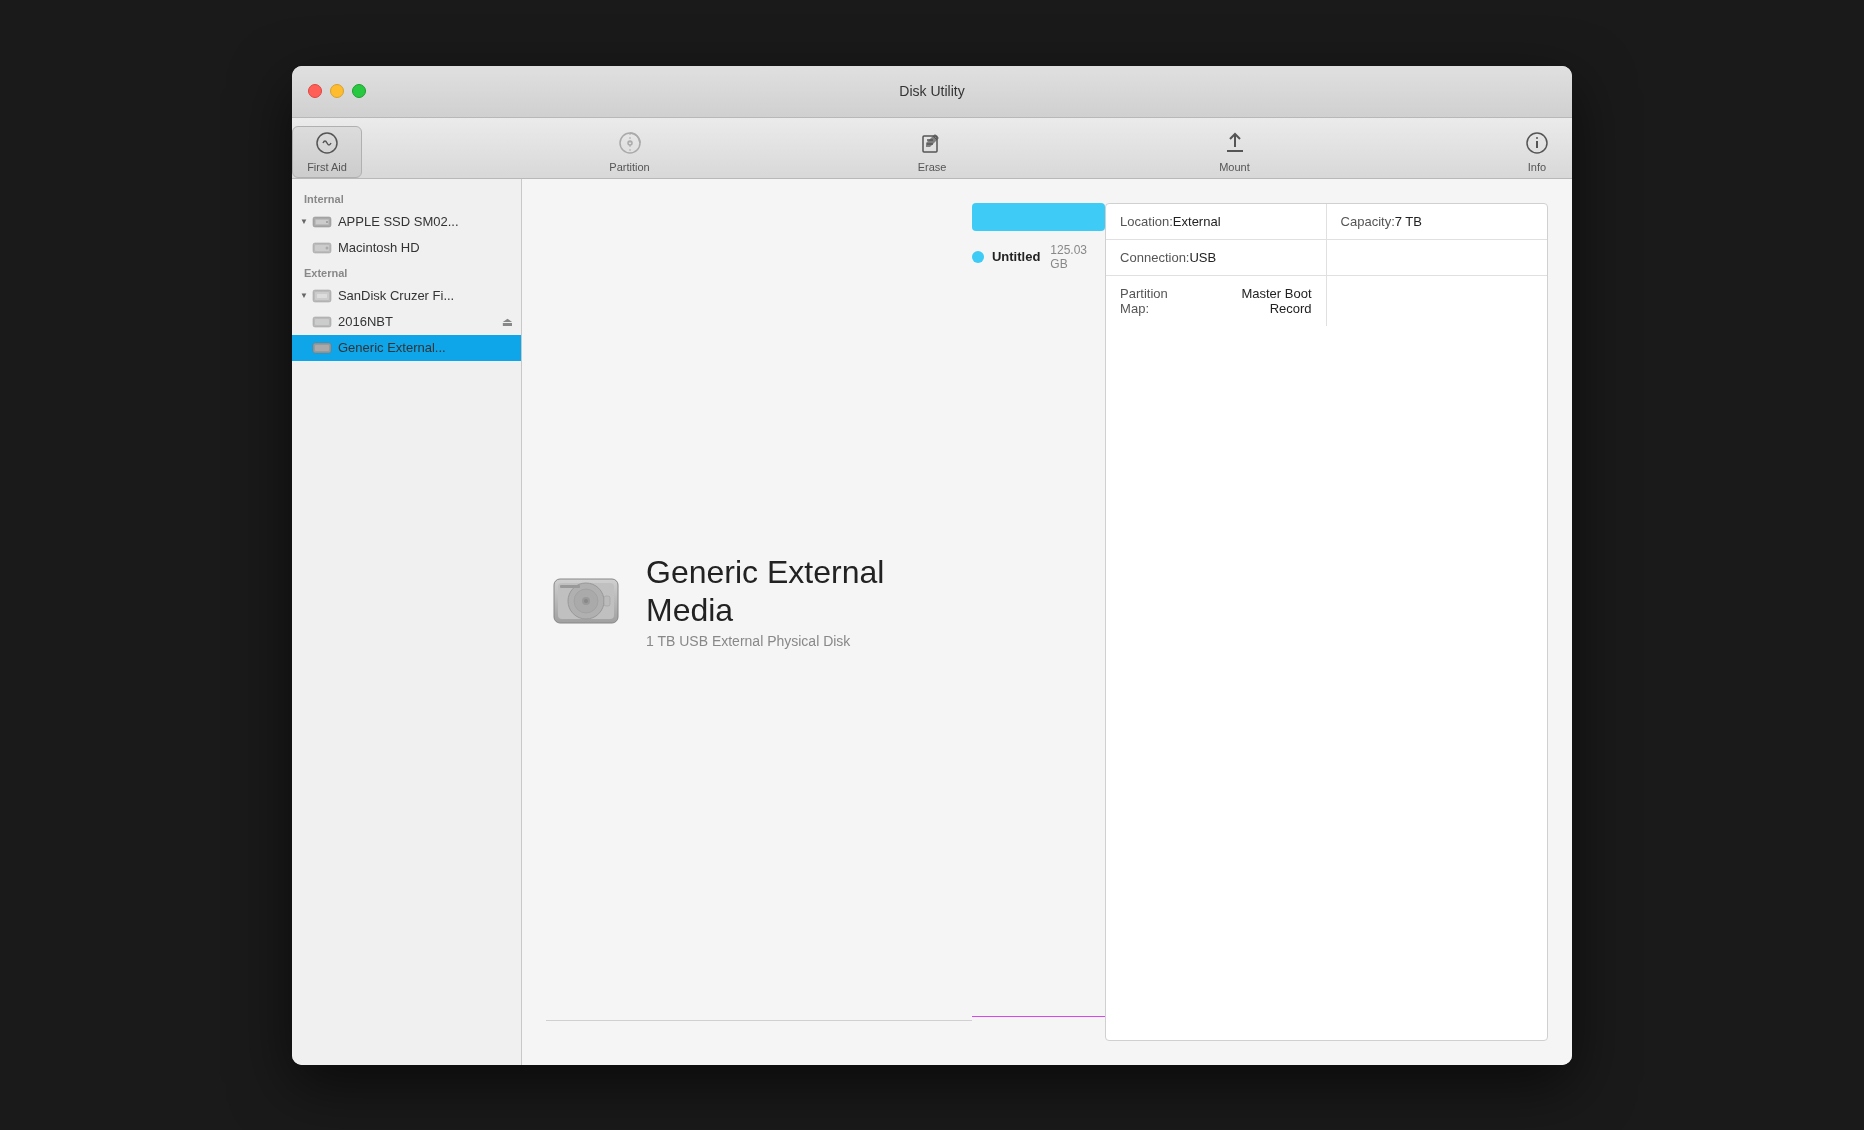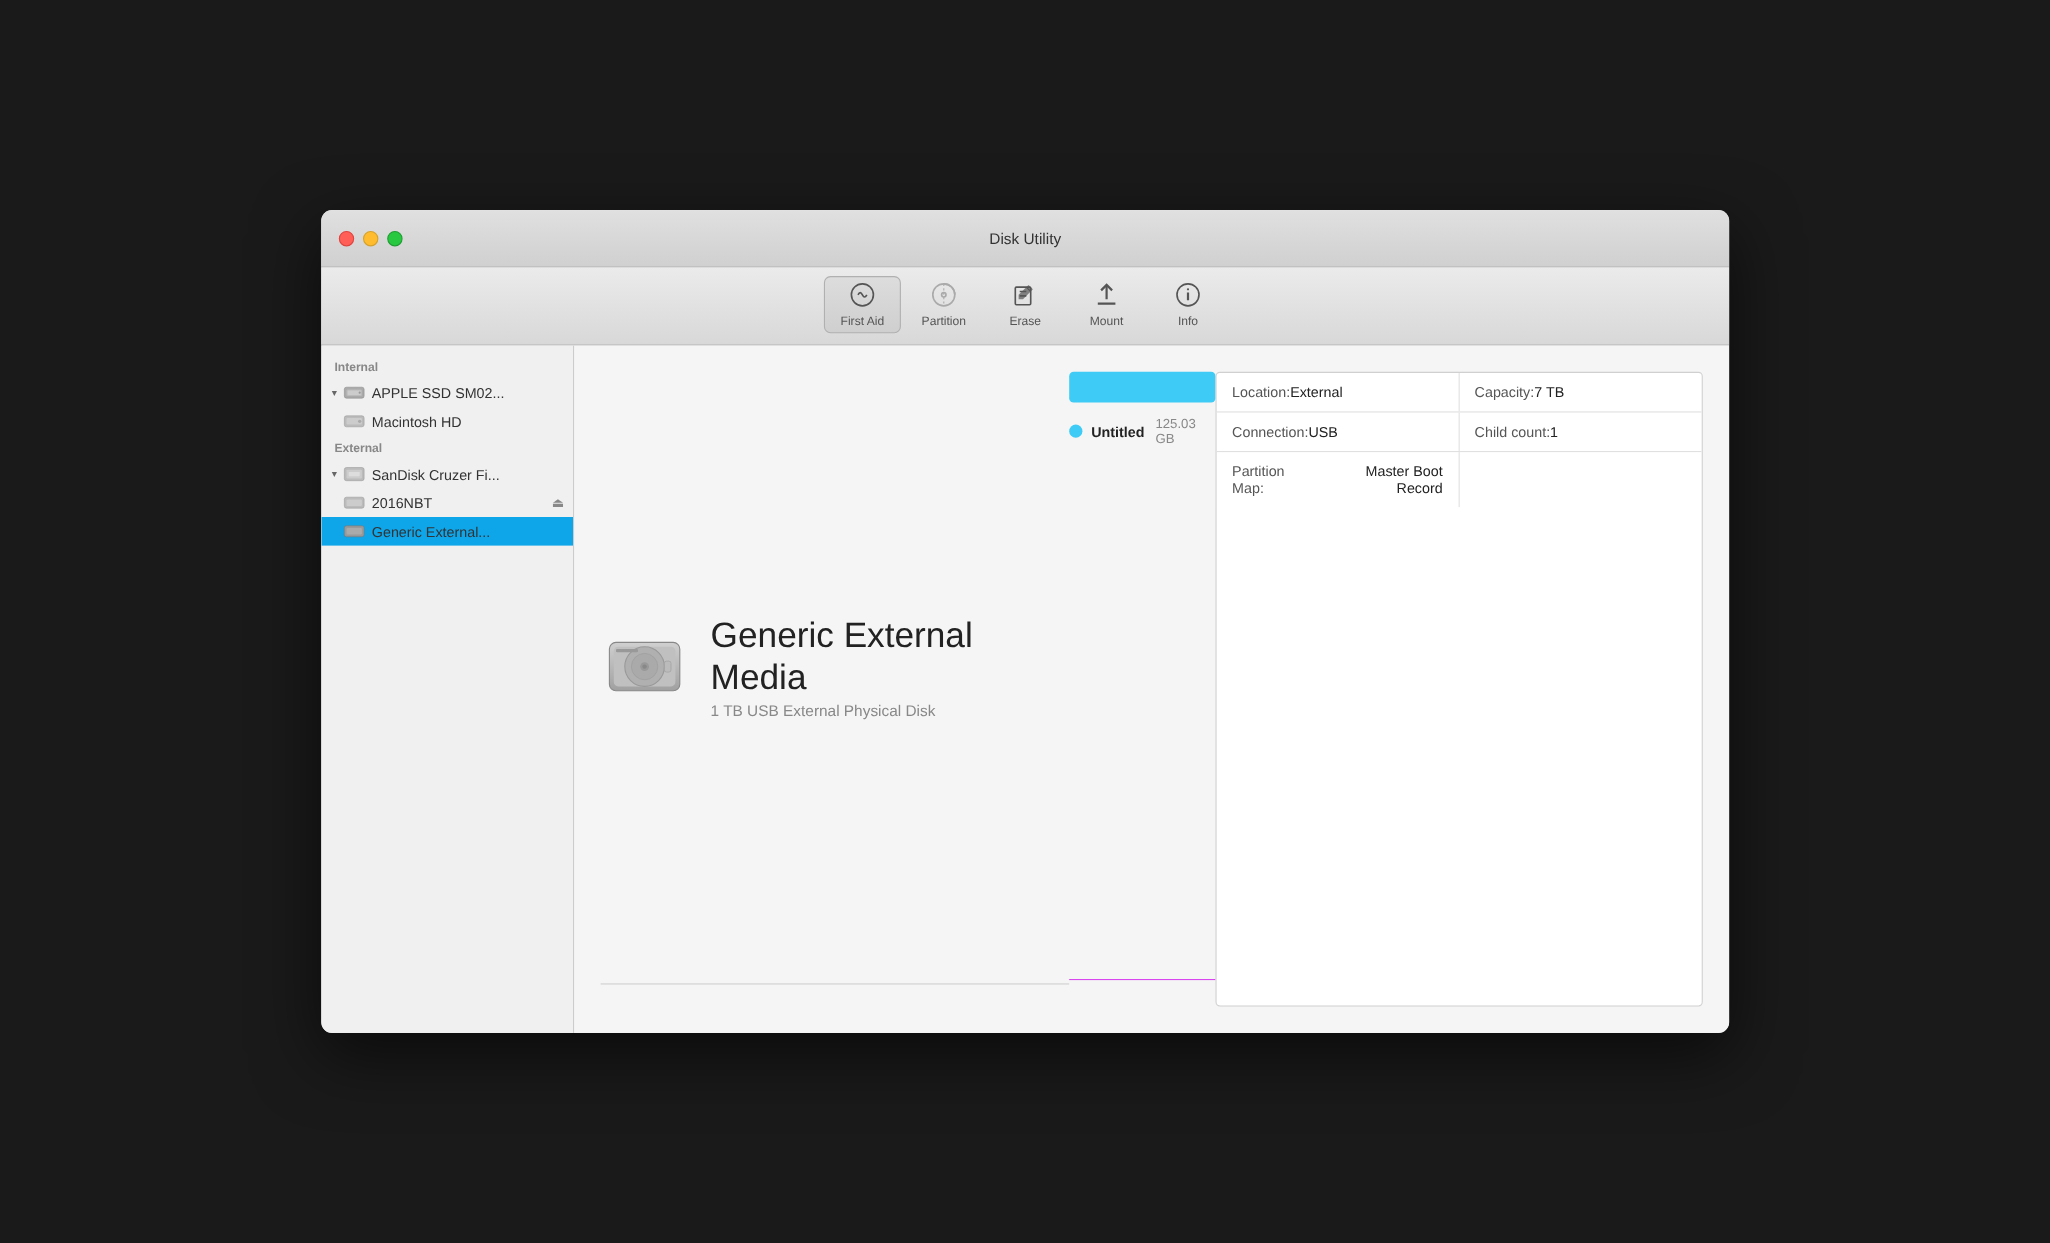--- a/index.html
+++ b/index.html
@@ -7,21 +7,21 @@
       background: #1a1a1a;
       display: flex;
       justify-content: center;
       align-items: center;
       min-height: 100vh;
       font-family: -apple-system, BlinkMacSystemFont, 'Helvetica Neue', Arial, sans-serif;
     }
 
     .window {
       width: 1280px;
-      height: 748px;
+      height: 999px;
       background: #ececec;
       border-radius: 10px;
       box-shadow: 0 20px 60px rgba(0,0,0,0.6);
       overflow: hidden;
       display: flex;
       flex-direction: column;
     }
 
     
     .title-bar {
@@ -57,24 +57,24 @@
 
     .title-text {
       font-size: 14px;
       font-weight: 500;
       color: #333;
     }
 
     
     .toolbar {
       background: linear-gradient(to bottom, #ebebeb, #d8d8d8);
-      padding: 8px 0 10px 0;
-      display: flex;
-      justify-content: center;
-      gap: 4px;
+      padding: 8px 0 0 0;
+      display: flex;
+      justify-content: space-between;
+      gap: 16px;
       border-bottom: 1px solid #b8b8b8;
       flex-shrink: 0;
     }
 
     .toolbar-btn {
       display: flex;
       flex-direction: column;
       align-items: center;
       padding: 4px 12px;
       border: 1px solid transparent;
@@ -477,24 +477,20 @@
             <span class="info-label">Capacity:</span>
             <span class="info-value">7 TB</span>
           </div>
         </div>
 
         <div class="info-row">
           <div class="info-cell">
             <span class="info-label">Connection:</span>
             <span class="info-value">USB</span>
           </div>
-          <div class="info-cell">
-            <span class="info-label">Child count:</span>
-            <span class="info-value">1</span>
-          </div>
         </div>
 
         <div class="info-row">
           <div class="info-cell">
             <span class="info-label">Partition Map:</span>
             <span class="info-value">Master Boot Record</span>
           </div>
         </div>
 
 

